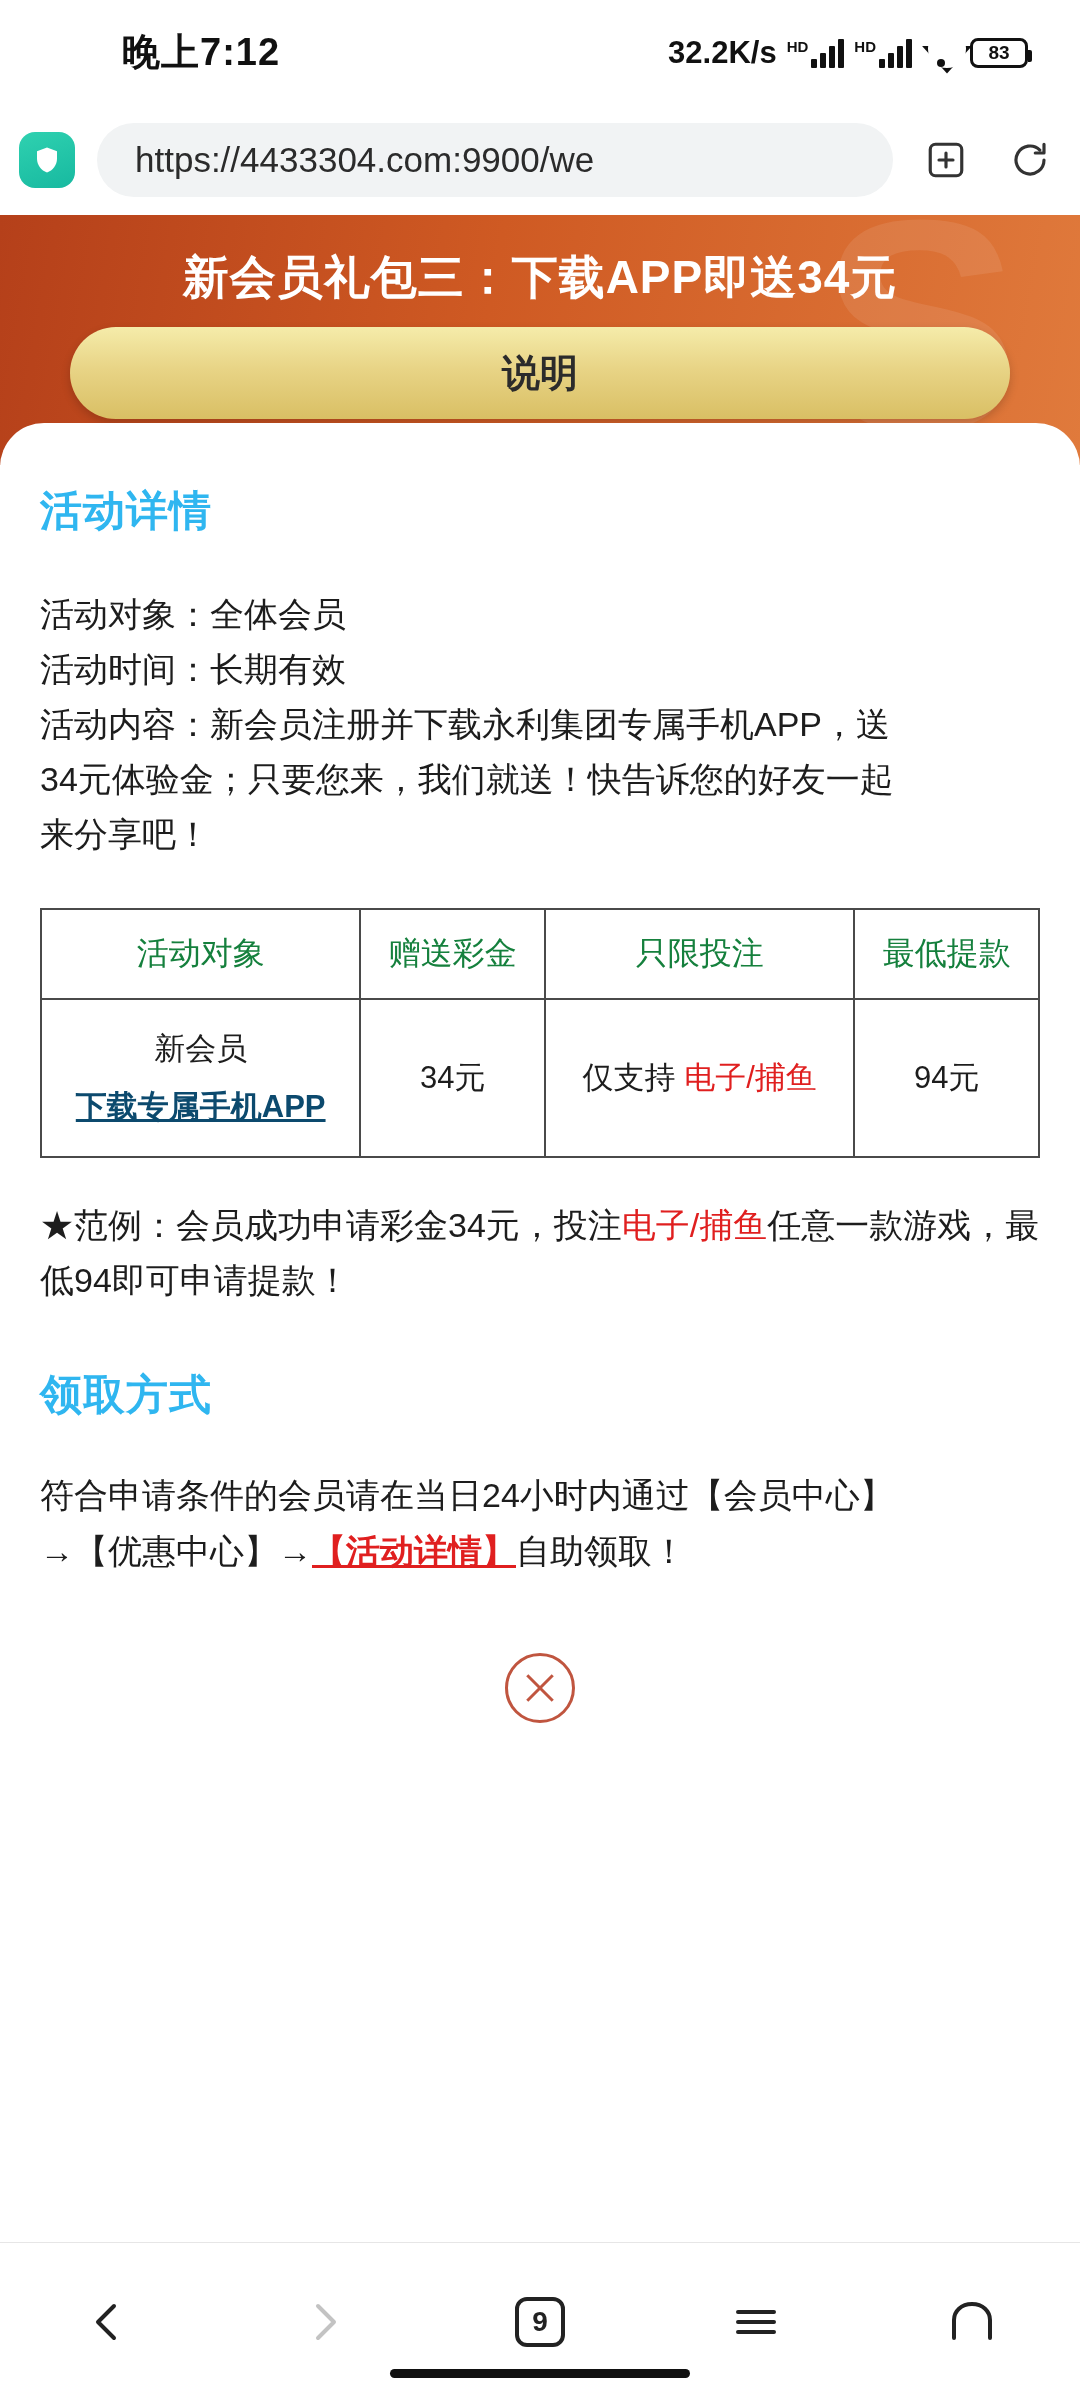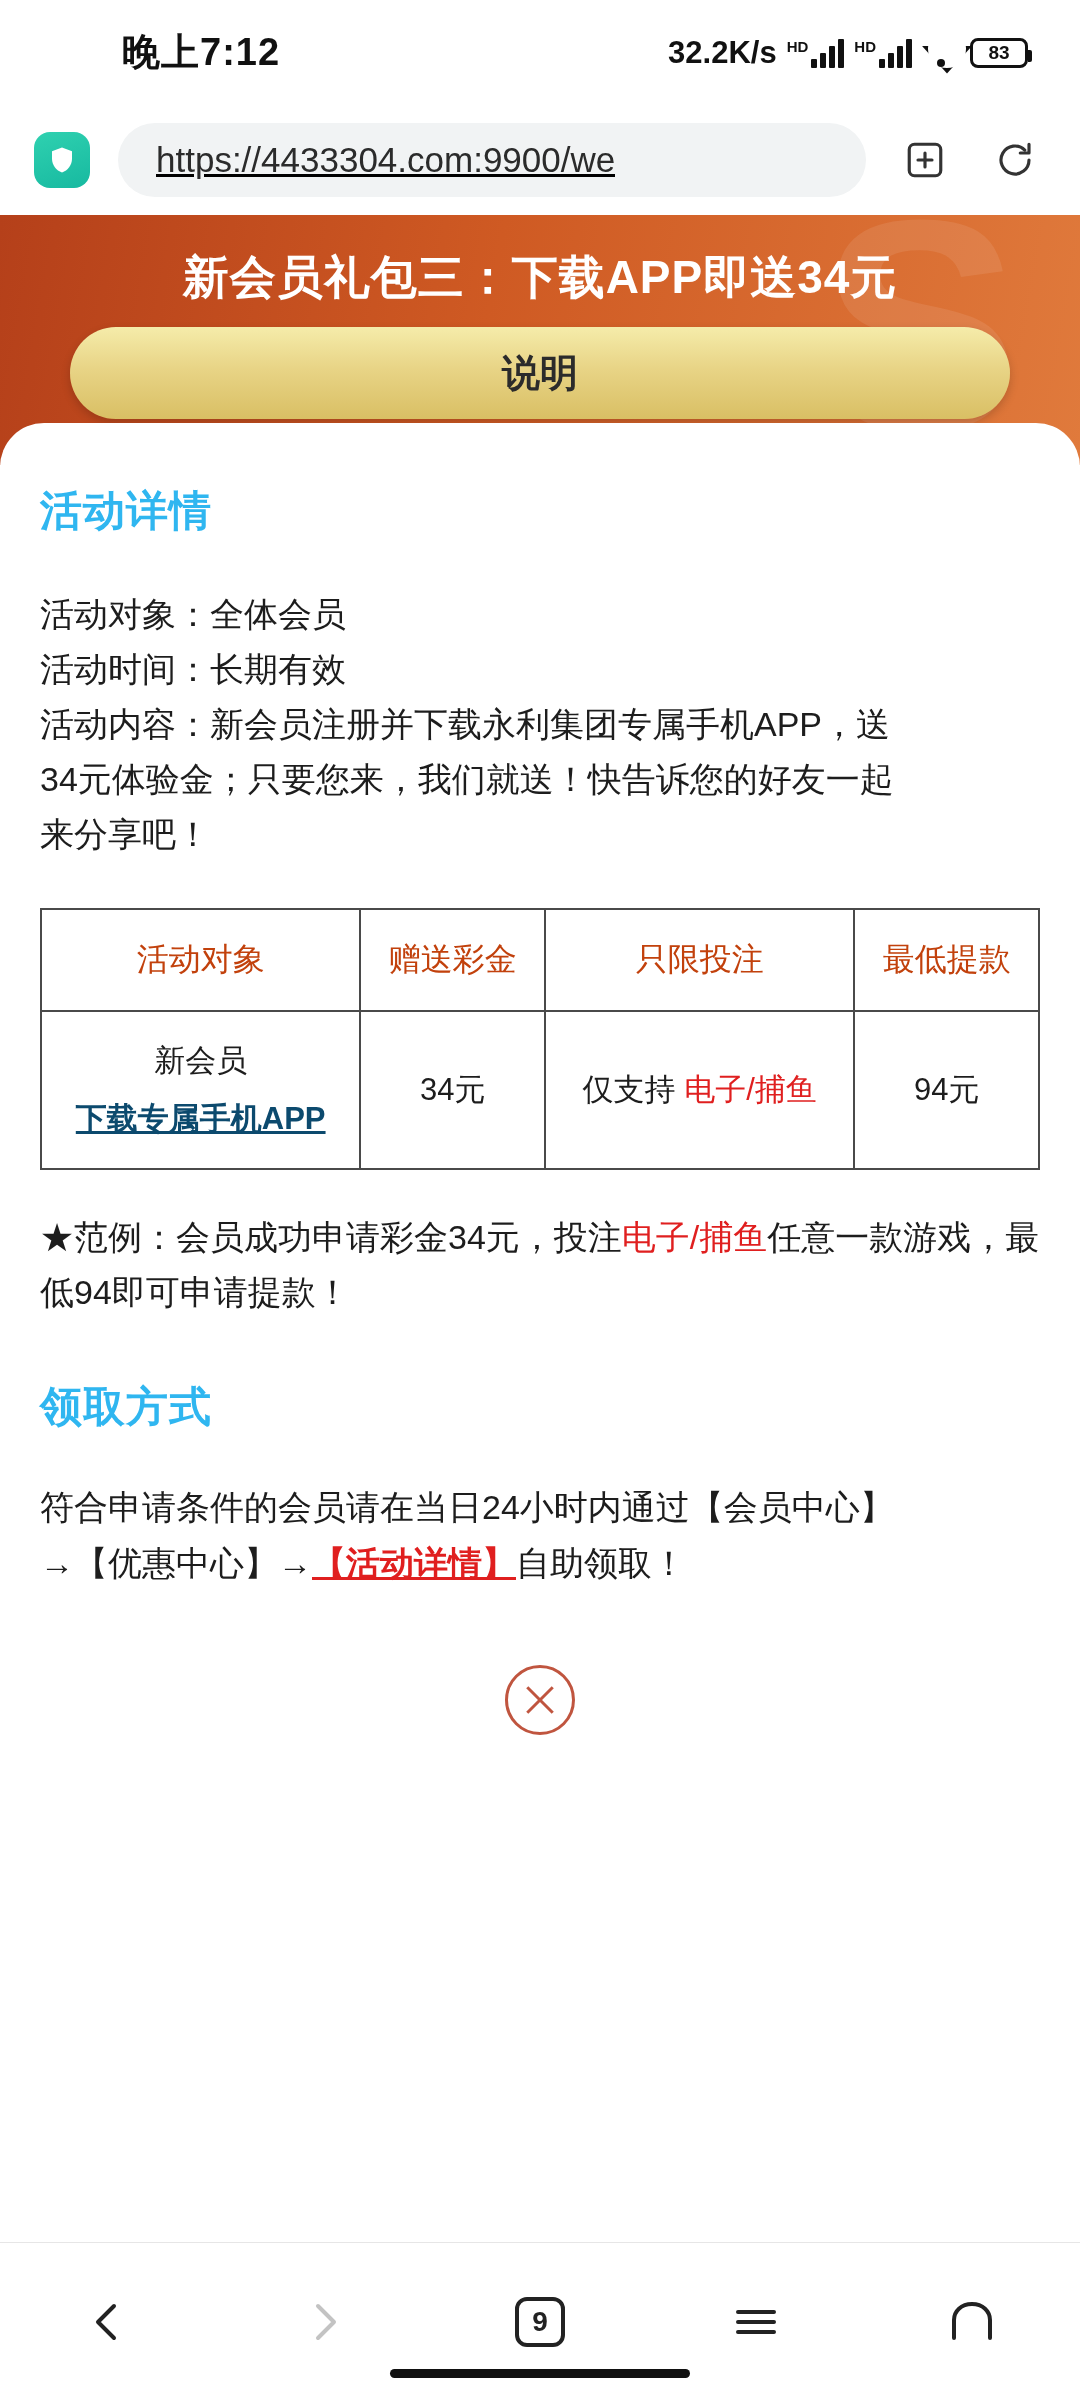--- a/index.html
+++ b/index.html
@@ -66,24 +66,23 @@
     content: ""; position: absolute; right: -7px; top: 9px;
     width: 4px; height: 12px; background: #111; border-radius: 0 2px 2px 0;
   }
   .battery span { font-size: 19px; font-weight: 700; }
 
   
   .urlbar {
     height: 110px;
     display: flex;
     align-items: center;
-    padding: 0 34px;
-    gap: 28px;
+    padding: 0 19px;
+    gap: 22px;
     background: #fff;
-    text-decoration: underline;
   }
   .shield {
     width: 56px; height: 56px;
     border-radius: 16px;
     background: linear-gradient(160deg,#2fd1b0,#17b9a0);
     display: flex; align-items: center; justify-content: center;
     flex: none;
   }
   .shield svg { width: 30px; height: 30px; }
   .urlfield {
@@ -182,23 +181,23 @@
     table-layout: fixed;
   }
   table.promo th, table.promo td {
     border: 2px solid #4a4a4a;
     text-align: center;
     font-size: 31px;
     color: #1d1d1d;
     font-weight: 400;
   }
   table.promo th {
-    color: #c2410c;
+    color: #15803d;
     font-weight: 400;
-    height: 102px;
+    height: 90px;
     font-size: 32px;
   }
   table.promo td { height: 158px; vertical-align: middle; }
   .col1 { width: 32%; }
   .col2 { width: 18.5%; }
   .col3 { width: 31%; }
   .col4 { width: 18.5%; }
   .cell-stack { display: flex; flex-direction: column; align-items: center; gap: 16px; text-align: right; }
   .redlink {
     color: #0c4a6e;

